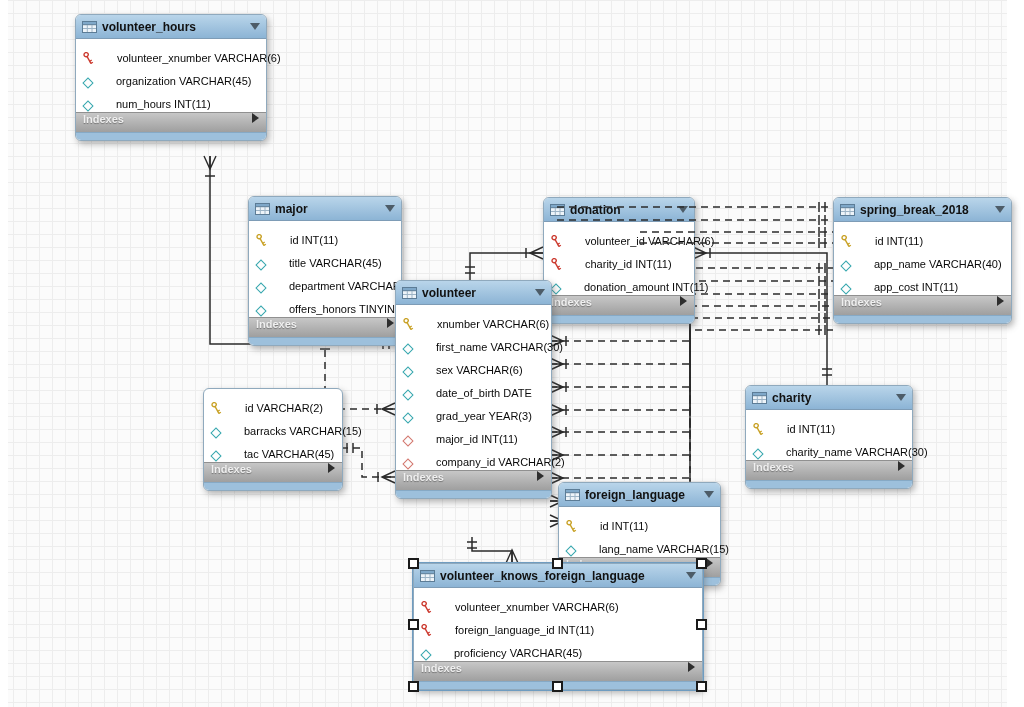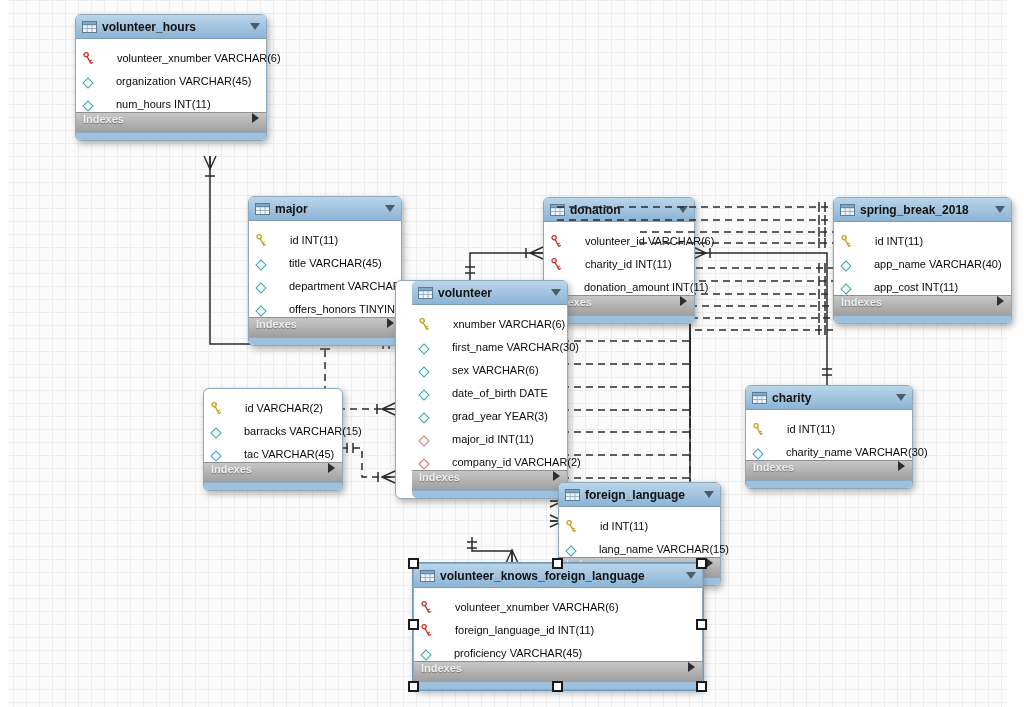--- a/index.html
+++ b/index.html
@@ -293,21 +293,21 @@
             <span class="diamond"></span>
             <span class="rlabel">app_cost INT(11)</span>
           </div>
         </div>
         <div class="tindex">
           <span class="ilabel">Indexes</span>
           <span class="expand"></span>
         </div>
         <div class="tfoot"></div>
       </div>
-      <div class="table" style="left: 395px; top: 280px; width: 155px; padding-left: 16px;">
+      <div class="table" style="left: 395px; top: 280px; width: 155px;">
         <div class="thead">
           <svg class="ticon" width="15" height="12" viewBox="0 0 15 12">
     <rect x="0.5" y="0.5" width="14" height="11" fill="#f4f8fb" stroke="#5c7ociraptor" stroke-width="0"></rect>
     <rect x="0.5" y="0.5" width="14" height="11" fill="#eef4f9" stroke="#5c7c96" stroke-width="1"></rect>
     <rect x="0.5" y="0.5" width="14" height="3.2" fill="#7fa8c9" stroke="#5c7c96" stroke-width="1"></rect>
     <line x1="5.3" y1="4" x2="5.3" y2="11" stroke="#9db4c6" stroke-width="1"></line>
     <line x1="10" y1="4" x2="10" y2="11" stroke="#9db4c6" stroke-width="1"></line>
     <line x1="1" y1="7.5" x2="14" y2="7.5" stroke="#9db4c6" stroke-width="1"></line>
           </svg>
           <span class="tname">volunteer</span>

